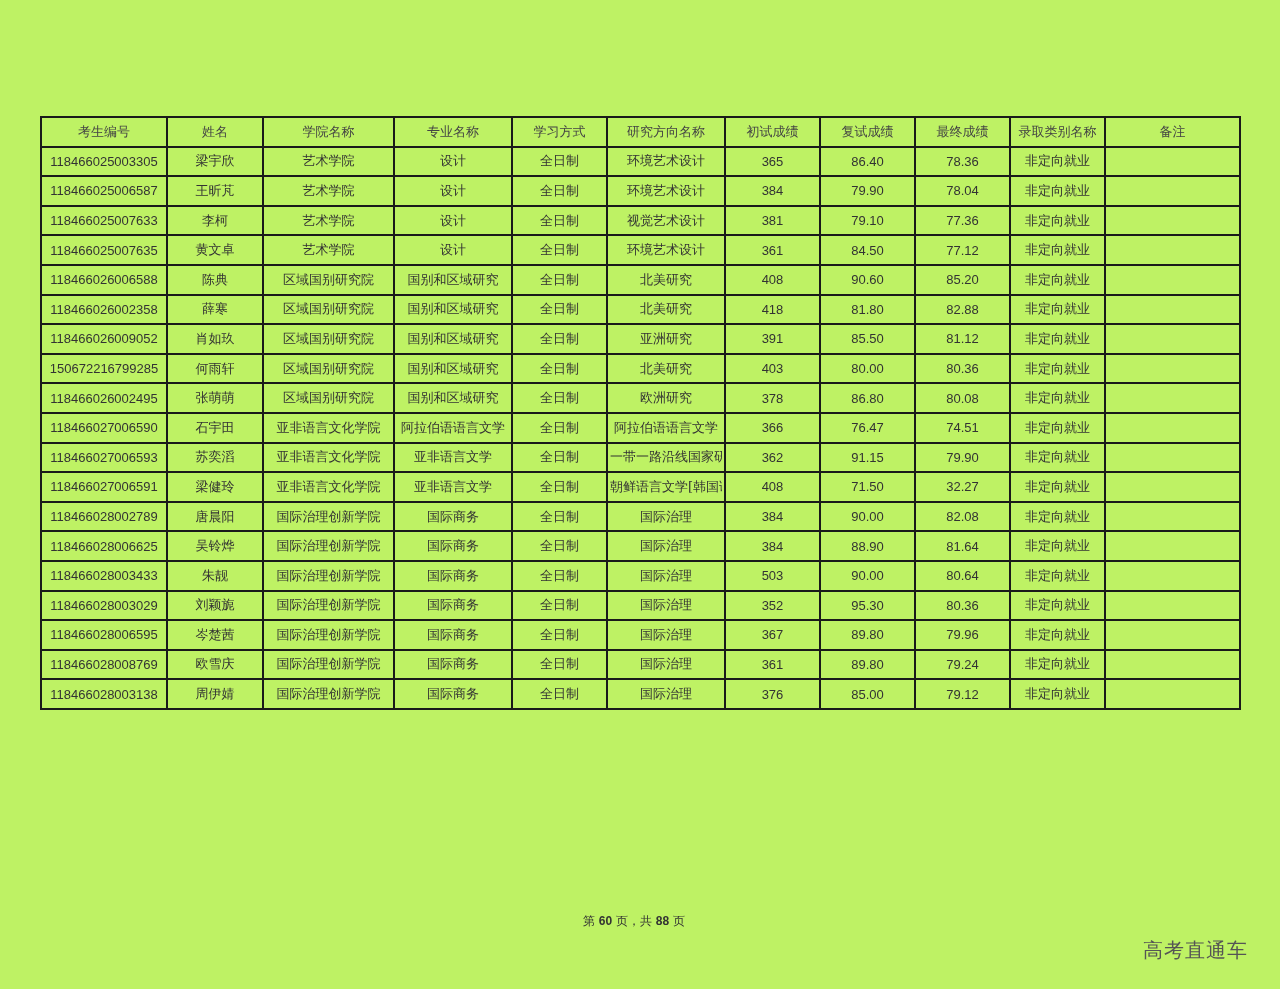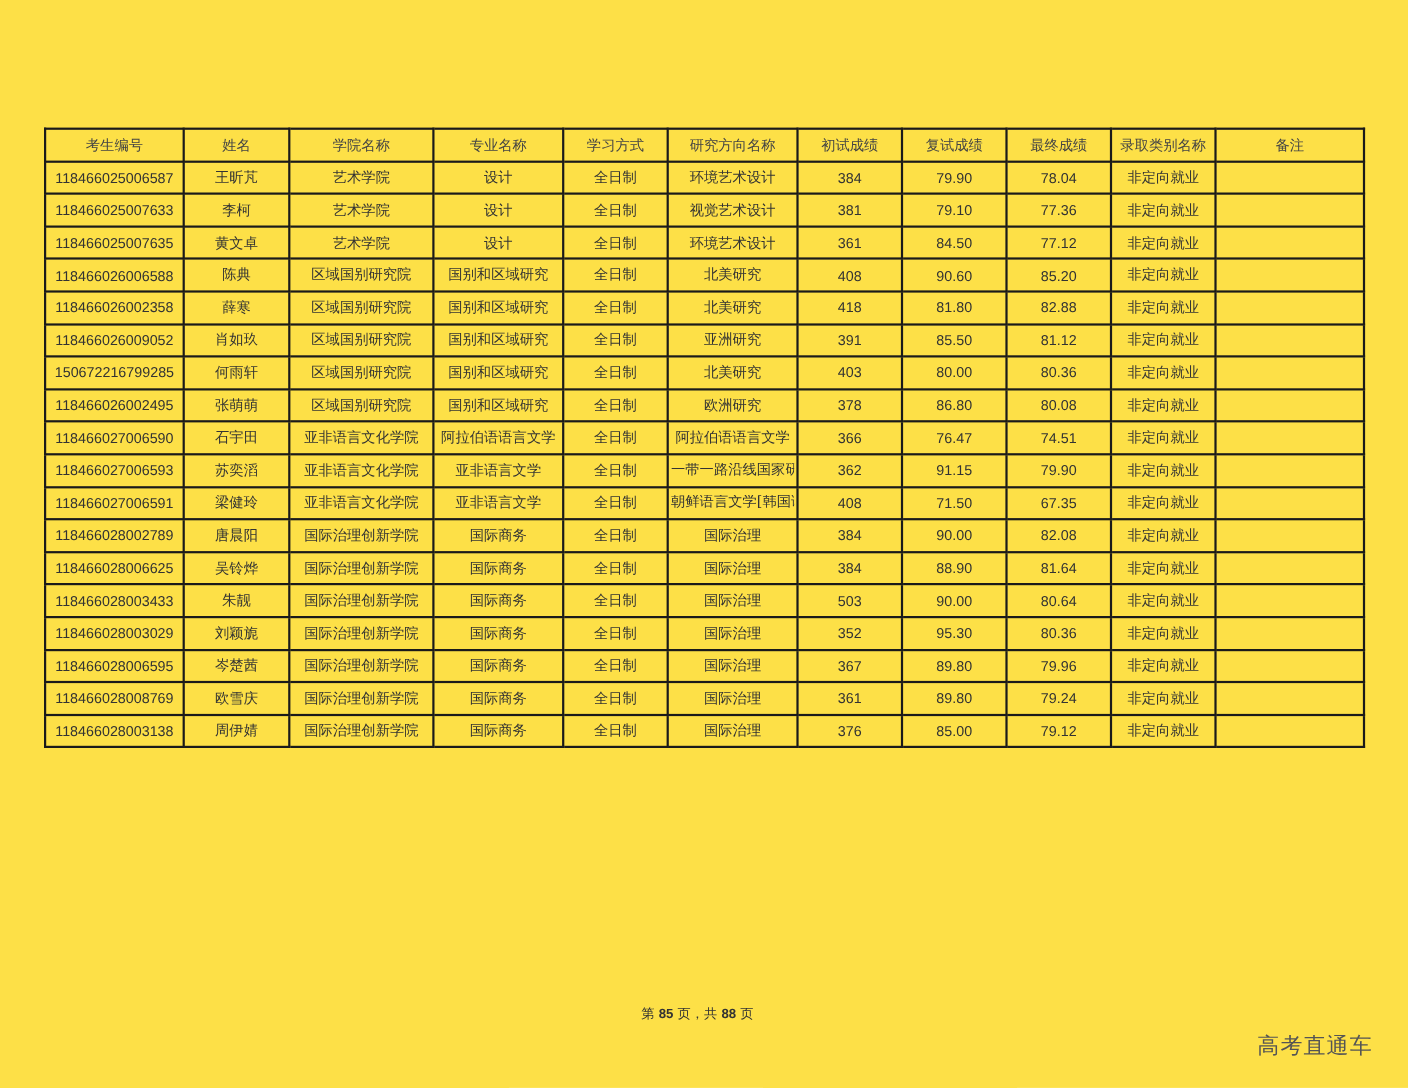--- a/index.html
+++ b/index.html
@@ -1,17 +1,17 @@
 <!DOCTYPE html>
 <html><head>
   <meta charset="utf-8">
   <style>
     html, body { margin: 0; padding: 0; background: #ffffff; }
     body { width: 1280px; height: 989px; position: relative; overflow: hidden; font-family: "DejaVu Serif", "Liberation Serif", serif; }
-    .page { position: absolute; left: 0; top: 0; width: 1280px; height: 989px; background: #fde047; }
+    .page { position: absolute; left: 0; top: 0; width: 1280px; height: 989px; background: #bef264; }
     table.grid {
       position: absolute; left: 40px; top: 116px;
       border-collapse: collapse; table-layout: fixed;
       width: 1199px;
     }
     table.grid th, table.grid td {
       border: 2px solid #1a1a1a;
       height: 27.6px; padding: 0 2px;
       text-align: center; vertical-align: middle;
       font-size: 13px; color: #333;
@@ -54,20 +54,33 @@
           <th>研究方向名称</th>
           <th>初试成绩</th>
           <th>复试成绩</th>
           <th>最终成绩</th>
           <th>录取类别名称</th>
           <th>备注</th>
         </tr>
     </thead>
     <tbody id="table-body">
         <tr>
+          <td class="id">118466025003305</td>
+          <td>梁宇欣</td>
+          <td>艺术学院</td>
+          <td>设计</td>
+          <td>全日制</td>
+          <td>环境艺术设计</td>
+          <td class="num">365</td>
+          <td class="num">86.40</td>
+          <td class="num">78.36</td>
+          <td>非定向就业</td>
+          <td></td>
+        </tr>
+        <tr>
           <td class="id">118466025006587</td>
           <td>王昕芃</td>
           <td>艺术学院</td>
           <td>设计</td>
           <td>全日制</td>
           <td>环境艺术设计</td>
           <td class="num">384</td>
           <td class="num">79.90</td>
           <td class="num">78.04</td>
           <td>非定向就业</td>
@@ -196,21 +209,21 @@
           <td class="id">118466027006591</td>
           <td>梁健玲</td>
           <td>亚非语言文化学院</td>
           <td>亚非语言文学</td>
           <td>全日制</td>
           <td class="wrap">
             <span>朝鲜语言文学[韩国语教育、朝鲜（韩</span>
           </td>
           <td class="num">408</td>
           <td class="num">71.50</td>
-          <td class="num">67.35</td>
+          <td class="num">32.27</td>
           <td>非定向就业</td>
           <td></td>
         </tr>
         <tr>
           <td class="id">118466028002789</td>
           <td>唐晨阳</td>
           <td>国际治理创新学院</td>
           <td>国际商务</td>
           <td>全日制</td>
           <td>国际治理</td>
@@ -296,20 +309,20 @@
           <td class="num">85.00</td>
           <td class="num">79.12</td>
           <td>非定向就业</td>
           <td></td>
         </tr>
       </tbody>
   </table>
 
   <div class="footer-page">
     <span>第</span>
-    <b>85</b>
+    <b>60</b>
     <span>页，共</span>
     <b>88</b>
     <span>页</span>
   </div>
 
   <div class="watermark">高考直通车</div>
 </div>
 
 </body></html>

